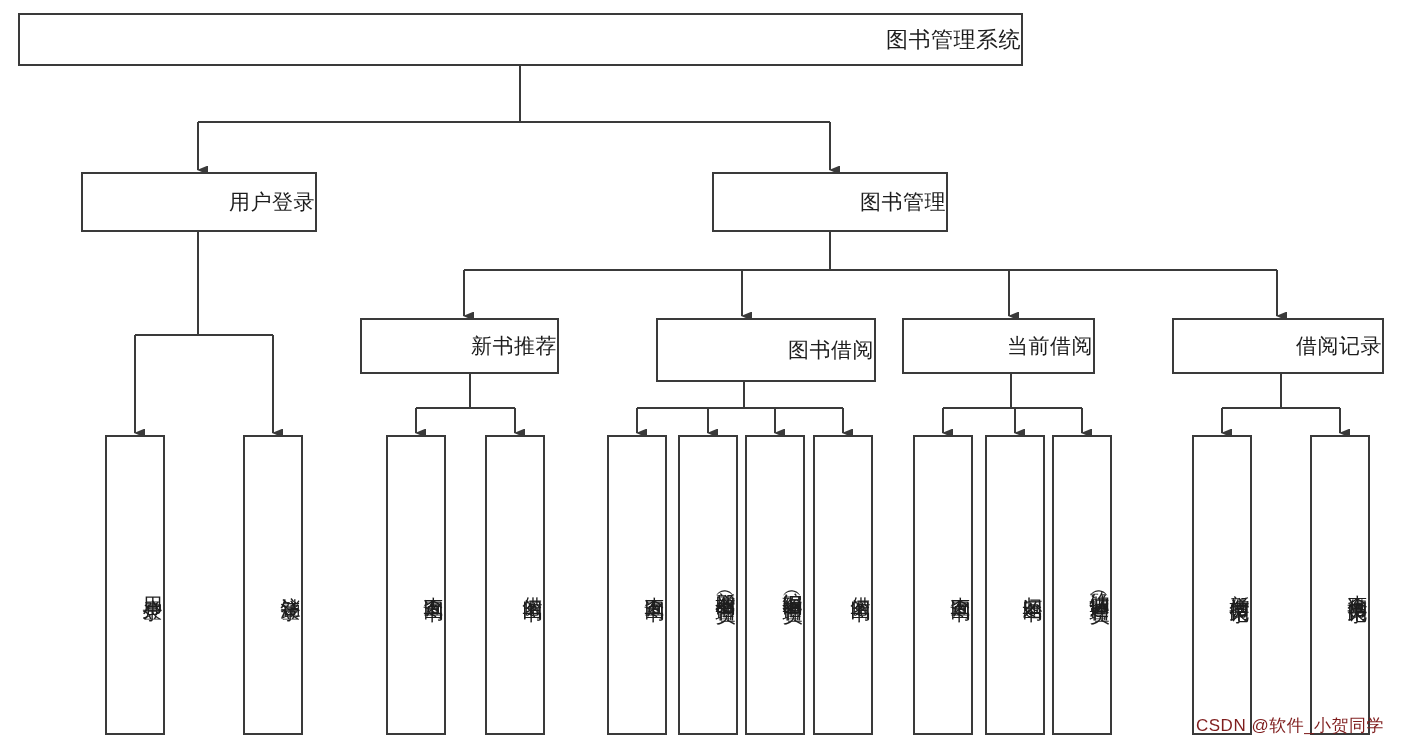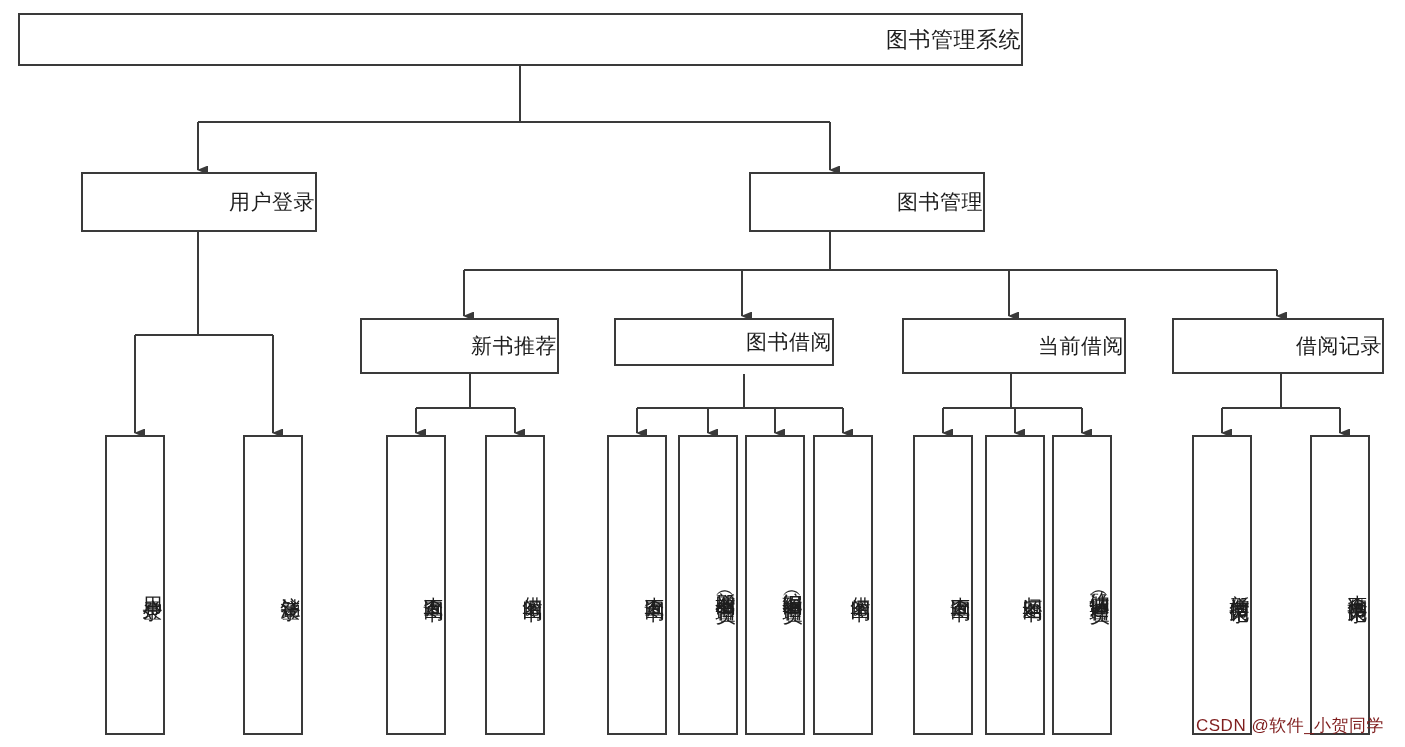--- a/index.html
+++ b/index.html
@@ -110,30 +110,30 @@
       </g>
   </svg>
 
   <div id="node-layer">
       <div class="node-box level-0" style="left: 18px; top: 13px; width: 1005px; height: 53px;">
         <span class="node-label">图书管理系统</span>
       </div>
       <div class="node-box level-1" style="left: 81px; top: 172px; width: 236px; height: 60px;">
         <span class="node-label">用户登录</span>
       </div>
-      <div class="node-box level-1" style="left: 749px; top: 172px; width: 236px; height: 60px;">
+      <div class="node-box level-1" style="left: 712px; top: 172px; width: 236px; height: 60px;">
         <span class="node-label">图书管理</span>
       </div>
       <div class="node-box level-2" style="left: 360px; top: 318px; width: 199px; height: 56px;">
         <span class="node-label">新书推荐</span>
       </div>
-      <div class="node-box level-2" style="left: 614px; top: 318px; width: 220px; height: 48px;">
+      <div class="node-box level-2" style="left: 656px; top: 318px; width: 220px; height: 64px;">
         <span class="node-label">图书借阅</span>
       </div>
-      <div class="node-box level-2" style="left: 902px; top: 318px; width: 224px; height: 56px;">
+      <div class="node-box level-2" style="left: 902px; top: 318px; width: 193px; height: 56px;">
         <span class="node-label">当前借阅</span>
       </div>
       <div class="node-box level-2" style="left: 1172px; top: 318px; width: 212px; height: 56px;">
         <span class="node-label">借阅记录</span>
       </div>
       <div class="node-box level-3 vertical" style="left: 105px; top: 435px; width: 60px; height: 300px;">
         <span class="node-label">用户登录</span>
       </div>
       <div class="node-box level-3 vertical" style="left: 243px; top: 435px; width: 60px; height: 300px;">
         <span class="node-label">注销登录</span>

